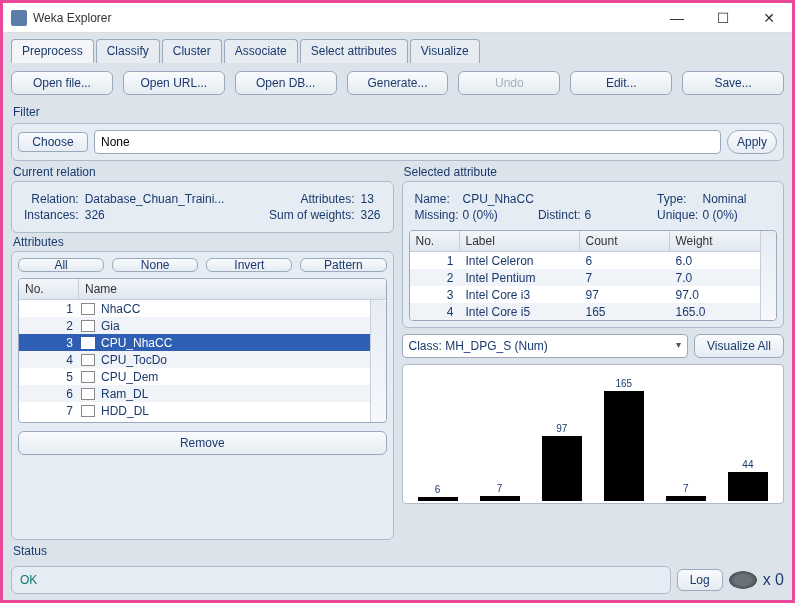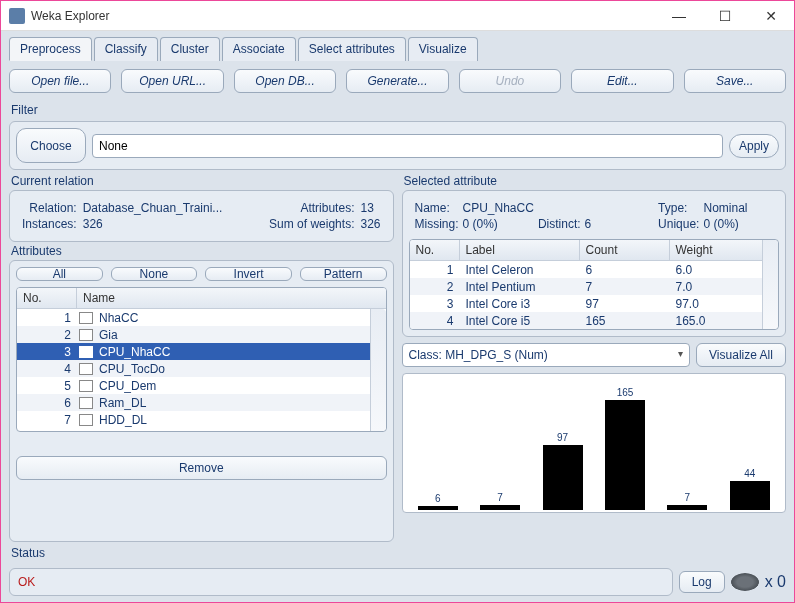--- a/index.html
+++ b/index.html
@@ -1,39 +1,39 @@
 <!DOCTYPE html>
 <html><head>
 <meta charset="utf-8">
 <style>
 * { box-sizing: border-box; margin: 0; padding: 0; font-family: "Segoe UI", Tahoma, sans-serif; font-size: 12px; }
 body { background: #cdd6e2; width: 795px; height: 603px; overflow: hidden; }
 
-.window { width: 795px; height: 603px; background: #fff; border: 1px solid #ec4899; display: flex; flex-direction: column; }
+.window { width: 795px; height: 603px; background: #fff; border: 3px solid #ec4899; display: flex; flex-direction: column; }
 
 .titlebar { height: 30px; background: #fff; display: flex; align-items: center; padding: 0 0 0 8px; border-bottom: 1px solid #ddd; }
 .titlebar .icon { width: 16px; height: 16px; background: #5b7ea8; border-radius: 2px; margin-right: 6px; }
 .titlebar .title { flex: 1; color: #333; font-size: 12px; }
 .titlebar .winbtn { width: 46px; height: 29px; display: flex; align-items: center; justify-content: center; color: #333; font-size: 14px; cursor: default; }
 
 .content { flex: 1; background: #dce3eb; padding: 6px 8px 6px 8px; display: flex; flex-direction: column; gap: 2px; overflow: hidden; }
 
 .tabs { display: flex; gap: 2px; margin-bottom: 6px; }
 .tab { padding: 4px 10px; background: #e7ecf3; border: 1px solid #9aa9bb; border-bottom: none; border-radius: 4px 4px 0 0; color: #1a3a6e; cursor: default; }
 .tab.active { background: #f3f5f8; border-bottom: 1px solid #f3f5f8; z-index: 2; }
 
-.toolbar-row { display: flex; gap: 10px; margin-bottom: 6px; font-style: italic; }
+.toolbar-row { display: flex; gap: 10px; margin-bottom: 6px; }
 .btn { flex: 1; min-width: 0; height: 24px; background: linear-gradient(#f9fbfd,#e6ecf3); border: 1px solid #9aa9bb; border-radius: 6px; color: #1a3a6e; cursor: default; display: flex; align-items: center; justify-content: center; font-size: 12px; }
 .btn.disabled { color: #a6b0bf; }
 
 .fieldset-label { color: #1a3a6e; font-size: 12px; margin: 2px 0 2px 2px; }
 .panel { background: #e6ecf3; border: 1px solid #b0bbc9; border-radius: 6px; padding: 6px; }
 
 .filter-row { display: flex; gap: 6px; align-items: center; }
-.choose-btn { width: 70px; height: 35px; background: linear-gradient(#f9fbfd,#e6ecf3); border: 1px solid #9aa9bb; border-radius: 10px; color: #1a3a6e; display: flex; align-items: center; justify-content: center; cursor: default; }
+.choose-btn { width: 70px; height: 20px; background: linear-gradient(#f9fbfd,#e6ecf3); border: 1px solid #9aa9bb; border-radius: 4px; color: #1a3a6e; display: flex; align-items: center; justify-content: center; cursor: default; }
 .filter-input { flex: 1; height: 24px; background: #fff; border: 1px solid #9aa9bb; border-radius: 4px; padding: 0 6px; font-size: 12px; }
 .apply-btn { width: 50px; height: 24px; background: linear-gradient(#f9fbfd,#e6ecf3); border: 1px solid #9aa9bb; border-radius: 12px; color: #1a3a6e; display: flex; align-items: center; justify-content: center; cursor: default; }
 
 .two-col { display: flex; gap: 8px; flex: 1; min-height: 0; }
 .left-col, .right-col { flex: 1; display: flex; flex-direction: column; min-width: 0; }
 
 .relation-grid { display: grid; grid-template-columns: auto 1fr auto auto; column-gap: 6px; row-gap: 2px; color: #1a3a6e; font-size: 12px; padding: 4px 6px; }
 .relation-grid .lbl { text-align: right; }
 .relation-grid .val { color: #1a3a6e; }
 
@@ -47,21 +47,21 @@
 .attr-body { flex: 1; overflow-y: auto; position: relative; }
 .attr-row { display: flex; align-items: center; height: 17px; font-size: 12px; color: #1a3a6e; }
 .attr-row .rno { width: 60px; text-align: right; padding-right: 6px; }
 .attr-row .rchk { width: 14px; height: 12px; border: 1px solid #888; margin: 0 6px 0 2px; background: #fff; }
 .attr-row .rname { flex: 1; }
 .attr-row.selected { background: #2f5fb3; color: #fff; }
 .attr-row.selected .rchk { border-color: #fff; }
 .attr-row.alt { background: #f0f3f8; }
 .attr-scroll-end { position: absolute; right: 0; top: 0; width: 16px; height: 100%; background: linear-gradient(#e8edf4,#f6f8fb); border-left: 1px solid #c5ceda; border-radius: 0 4px 4px 0; }
 
-.remove-btn { margin-top: 24px; height: 24px; background: linear-gradient(#f9fbfd,#e6ecf3); border: 1px solid #9aa9bb; border-radius: 6px; color: #1a3a6e; display: flex; align-items: center; justify-content: center; cursor: default; }
+.remove-btn { margin-top: 8px; height: 24px; background: linear-gradient(#f9fbfd,#e6ecf3); border: 1px solid #9aa9bb; border-radius: 6px; color: #1a3a6e; display: flex; align-items: center; justify-content: center; cursor: default; }
 
 .selattr-grid { display: grid; grid-template-columns: auto 1fr auto 1fr auto 1fr; column-gap: 4px; row-gap: 2px; color: #1a3a6e; font-size: 12px; padding: 4px 6px; }
 .selattr-grid .lbl { text-align: left; }
 
 .stat-table { border: 1px solid #9aa9bb; border-radius: 4px; background: #fff; overflow: hidden; margin-top: 4px; }
 .stat-head { display: flex; background: linear-gradient(#f3f6fa,#e0e7f0); border-bottom: 1px solid #c5ceda; font-size: 11px; color: #333; }
 .stat-head div { padding: 3px 6px; border-right: 1px solid #c5ceda; }
 .stat-head div:last-child { border-right: none; }
 .sc-no { width: 50px; }
 .sc-label { width: 120px; }
@@ -80,21 +80,21 @@
 .class-select { flex: 1; height: 24px; background: #fff; border: 1px solid #9aa9bb; border-radius: 4px; padding: 0 20px 0 6px; font-size: 12px; color: #1a3a6e; position: relative; display: flex; align-items: center; }
 .class-select::after { content: "▾"; position: absolute; right: 6px; top: 4px; color: #555; font-size: 10px; }
 .visall-btn { width: 90px; height: 24px; background: linear-gradient(#f9fbfd,#e6ecf3); border: 1px solid #9aa9bb; border-radius: 6px; color: #1a3a6e; display: flex; align-items: center; justify-content: center; cursor: default; font-size: 12px; }
 
 .chart-area { margin-top: 6px; background: #fff; border: 1px solid #b0bbc9; border-radius: 4px; height: 140px; position: relative; padding: 6px 4px 2px 4px; display: flex; align-items: flex-end; justify-content: space-around; }
 .bar-wrap { display: flex; flex-direction: column; align-items: center; justify-content: flex-end; flex: 1; height: 100%; }
 .bar-label { font-size: 10px; color: #1a3a6e; margin-bottom: 2px; }
 .bar { width: 40px; background: #000; }
 
 .status-row { display: flex; align-items: center; gap: 6px; margin-top: 4px; }
-.status-panel { flex: 1; background: #e6ecf3; border: 1px solid #b0bbc9; border-radius: 6px; padding: 6px 8px; color: #b91c1c; font-size: 12px; }
+.status-panel { flex: 1; background: #e6ecf3; border: 1px solid #b0bbc9; border-radius: 6px; padding: 6px 8px; color: #0f766e; font-size: 12px; }
 .log-btn { width: 46px; height: 22px; background: linear-gradient(#f9fbfd,#e6ecf3); border: 1px solid #9aa9bb; border-radius: 6px; color: #1a3a6e; display: flex; align-items: center; justify-content: center; cursor: default; }
 .bird { width: 28px; height: 18px; background: radial-gradient(ellipse at center, #6b7178 40%, #4a5056 70%, transparent 72%); border-radius: 50%; }
 .x0 { color: #1a3a6e; font-size: 16px; }
 </style>
 </head>
 <body>
 
 <div class="window">
 
   <div class="titlebar">

